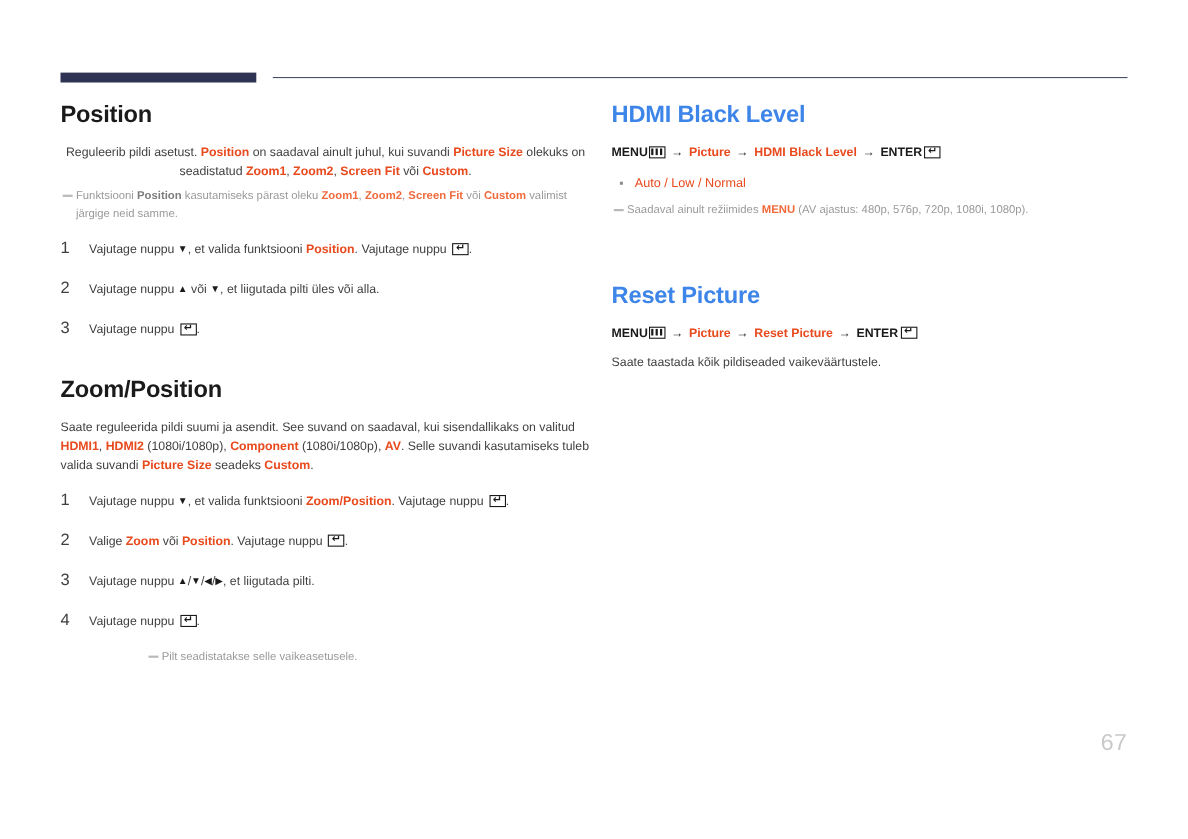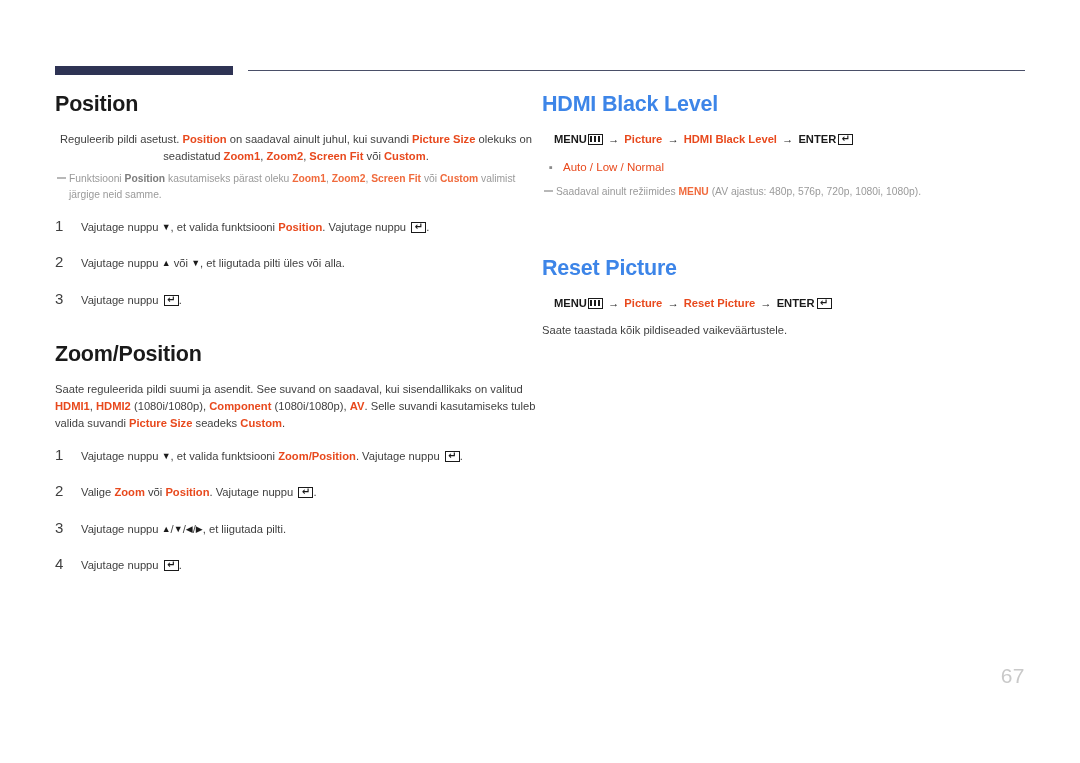--- a/index.html
+++ b/index.html
@@ -40,21 +40,21 @@
     height: 1px;
     background: #4a4f68;
   }
 
   
   .col {
     position: absolute;
     top: 92px;
   }
   .col-left  { left: 55px;  width: 482px; }
-  .col-right { left: 542px; width: 484px; }
+  .col-right { left: 556px; width: 484px; }
 
   
   h1.sec {
     font-size: 21.5px;
     font-weight: bold;
     margin: 0 0 14px 0;
     letter-spacing: -0.2px;
     line-height: 1.15;
   }
   h1.sec.black { color: #1a1a1a; }
@@ -73,21 +73,21 @@
   }
   p.body.tight { margin-bottom: 6px; text-align: center; }
 
   .kw  { color: #e8491d; font-weight: bold; }
 
   
   .menupath {
     font-size: 11.2px;
     font-weight: bold;
     color: #1a1a1a;
-    margin: 0 0 10px 12px;
+    margin: 0 0 10px 0;
     line-height: 1.6;
     white-space: nowrap;
   }
   .menupath .arrow { font-weight: normal; color: #1a1a1a; padding: 0 2px; }
 
   
   .icon-menu {
     display: inline-block;
     vertical-align: -2px;
     width: 15px; height: 11px;
@@ -264,20 +264,24 @@
           <span class="step-num">3</span>
           <span class="step-text"><span>Vajutage nuppu </span><span class="tri">▲</span><span>/</span><span class="tri">▼</span><span>/</span><span class="tri">◀</span><span>/</span><span class="tri">▶</span><span>, et liigutada pilti.</span></span>
         </div>
         <div class="step-row">
           <span class="step-num">4</span>
           <span class="step-text"><span>Vajutage nuppu </span><span class="icon-enter"><span>↵</span></span><span>.</span></span>
         </div>
       </div>
 
     <div class="notes-after">
+        <div class="note-row">
+          <span class="note-dash"></span>
+          <span class="note-text"><span>Pilt seadistatakse selle vaikeasetusele.</span></span>
+        </div>
       </div>
   </div>
 
 </div>
 
 <div class="col col-right">
 
   <div class="block">
     <h1 class="sec blue">HDMI Black Level</h1>
 

